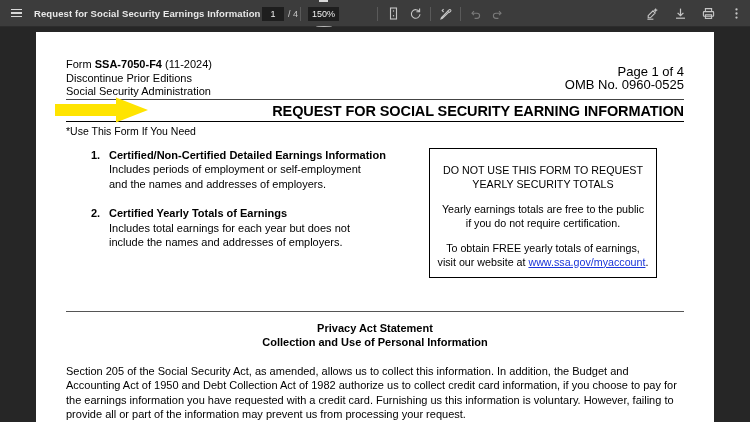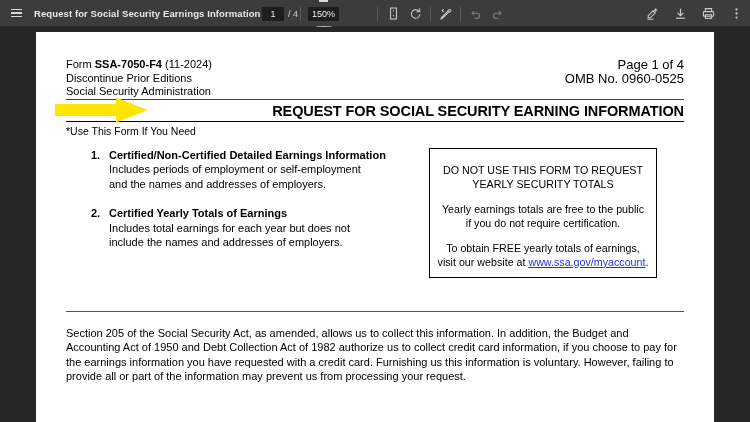--- a/index.html
+++ b/index.html
@@ -91,21 +91,21 @@
   }
   #pdf-page {
     position: absolute; left: 36px; top: 5px;
     width: 678px; height: 880px;
     background: #ffffff;
     padding: 26px 30px 0 30px;
     color: #000;
   }
 
   
-  .hdr-row { display: flex; justify-content: space-between; align-items: flex-start; }
+  .hdr-row { display: flex; justify-content: space-between; align-items: center; }
   .hdr-left { font-size: 11px; line-height: 13.5px; }
   .hdr-left .b { font-weight: bold; }
   .hdr-right { font-size: 13px; line-height: 13.5px; text-align: right; }
 
   .rule { height: 1px; background: #000; margin-top: 2px; }
   .rule-thin { height: 1px; background: #444; }
 
   #form-title {
     text-align: right; font-size: 14.5px; font-weight: bold;
     letter-spacing: -.1px; margin-top: 3px; padding-left: 60px;
@@ -288,20 +288,24 @@
         <div class="gap"></div>
         <div>Yearly earnings totals are free to the public</div>
         <div>if you do not require certification.</div>
         <div class="gap"></div>
         <div>To obtain FREE yearly totals of earnings,</div>
         <div><span>visit our website at </span><span id="notice-link">www.ssa.gov/myaccount</span><span>.</span></div>
       </div>
     </div>
 
     <div id="privacy-rule"></div>
+    <div id="privacy-heading-wrap">
+      <div class="center-bold">Privacy Act Statement</div>
+      <div class="center-bold">Collection and Use of Personal Information</div>
+    </div>
     <div class="para">Section 205 of the Social Security Act, as amended, allows us to collect this information. In addition, the Budget and Accounting Act of 1950 and Debt Collection Act of 1982 authorize us to collect credit card information, if you choose to pay for the earnings information you have requested with a credit card. Furnishing us this information is voluntary. However, failing to provide all or part of the information may prevent us from processing your request.</div>
 
   </div>
 
   <svg id="arrow-annotation" width="95" height="26" viewBox="0 0 95 26" style="position:absolute;left:54px;top:70px;">
     <path d="M1 7 H62 V0.5 L94 13 L62 25.5 V19 H1 Z" fill="#FFE400"></path>
   </svg>
 </div>
 
 </body></html>

